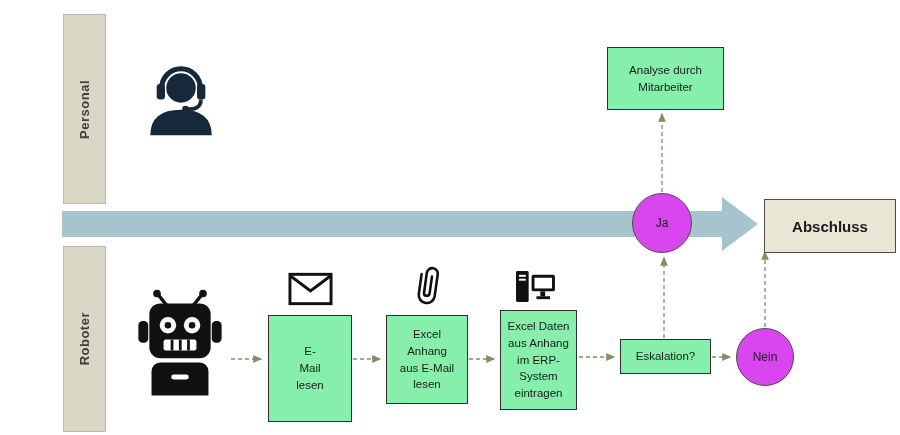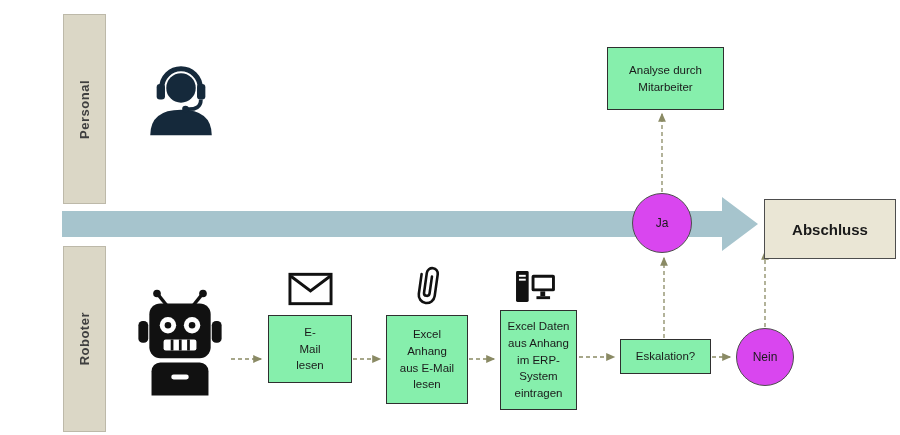--- a/index.html
+++ b/index.html
@@ -121,23 +121,23 @@
       <rect x="7" y="10" width="7" height="2" fill="#ffffff"></rect>
       <rect x="20" y="6" width="24" height="17" rx="2" fill="#111111"></rect>
       <rect x="23" y="9" width="18" height="11" fill="#ffffff"></rect>
       <rect x="29" y="23" width="5" height="5" fill="#111111"></rect>
       <rect x="25" y="28" width="14" height="3" fill="#111111"></rect>
     </svg>
   </div>
 
   <div class="box" style="left:607px; top:47px; width:117px; height:63px; padding:0 10px;">Analyse durch Mitarbeiter</div>
 
-  <div class="end-box" style="left:764px; top:199px; width:132px; height:60px;">Abschluss</div>
+  <div class="end-box" style="left:764px; top:199px; width:132px; height:54px;">Abschluss</div>
 
-  <div class="box" style="left:268px; top:315px; width:84px; height:68px; padding:0 28px;">E-Mail lesen</div>
+  <div class="box" style="left:268px; top:315px; width:84px; height:107px; padding:0 28px;">E-Mail lesen</div>
 
   <div class="box" style="left:500px; top:310px; width:77px; height:100px; padding:0 6px;">Excel Daten aus Anhang im ERP-System eintragen</div>
 
   <div class="box" style="left:386px; top:315px; width:82px; height:89px; padding:0 11px;">Excel Anhang aus E-Mail lesen</div>
 
   <div class="box" style="left:620px; top:339px; width:91px; height:35px;">Eskalation?</div>
 
   <div class="circle" style="left:632px; top:193px; width:60px; height:60px;">Ja</div>
 
   <div class="circle" style="left:736px; top:328px; width:58px; height:58px;">Nein</div>

